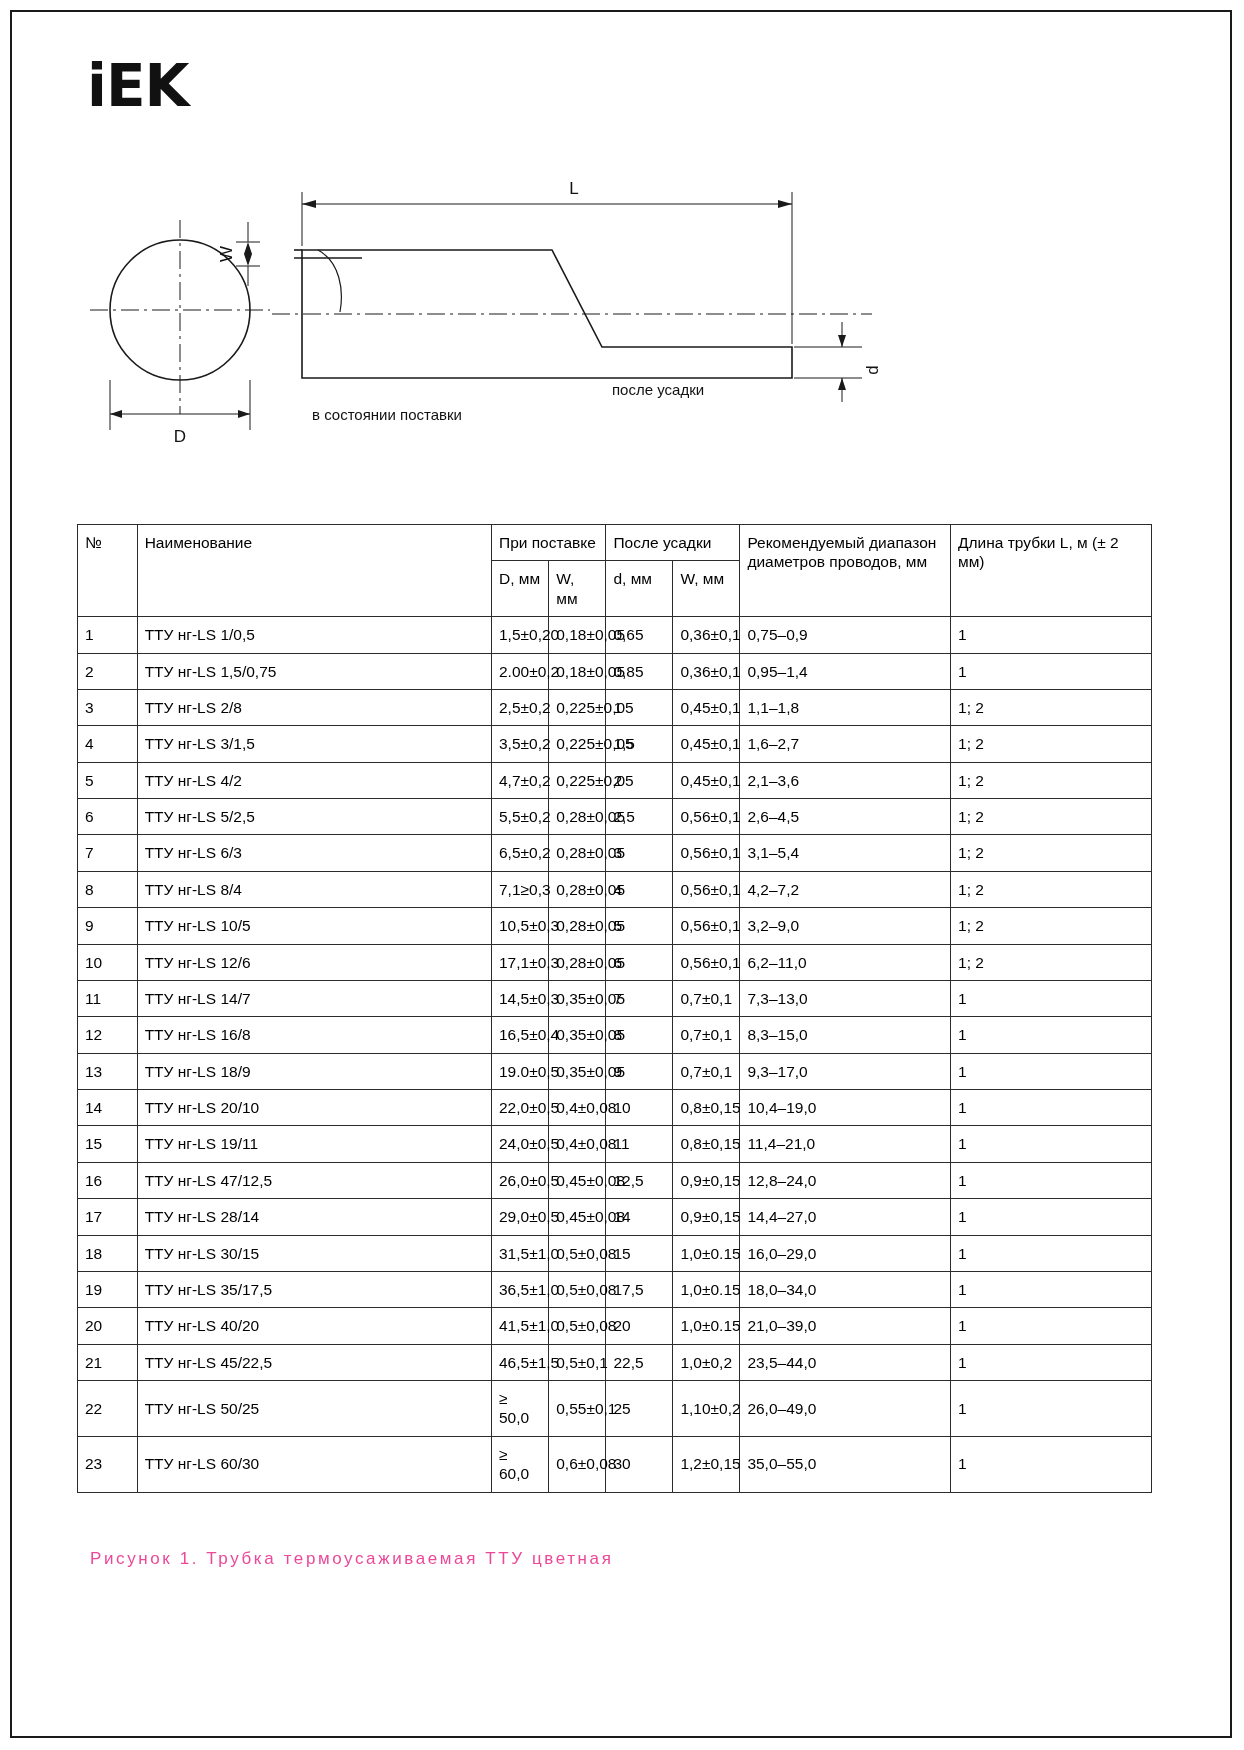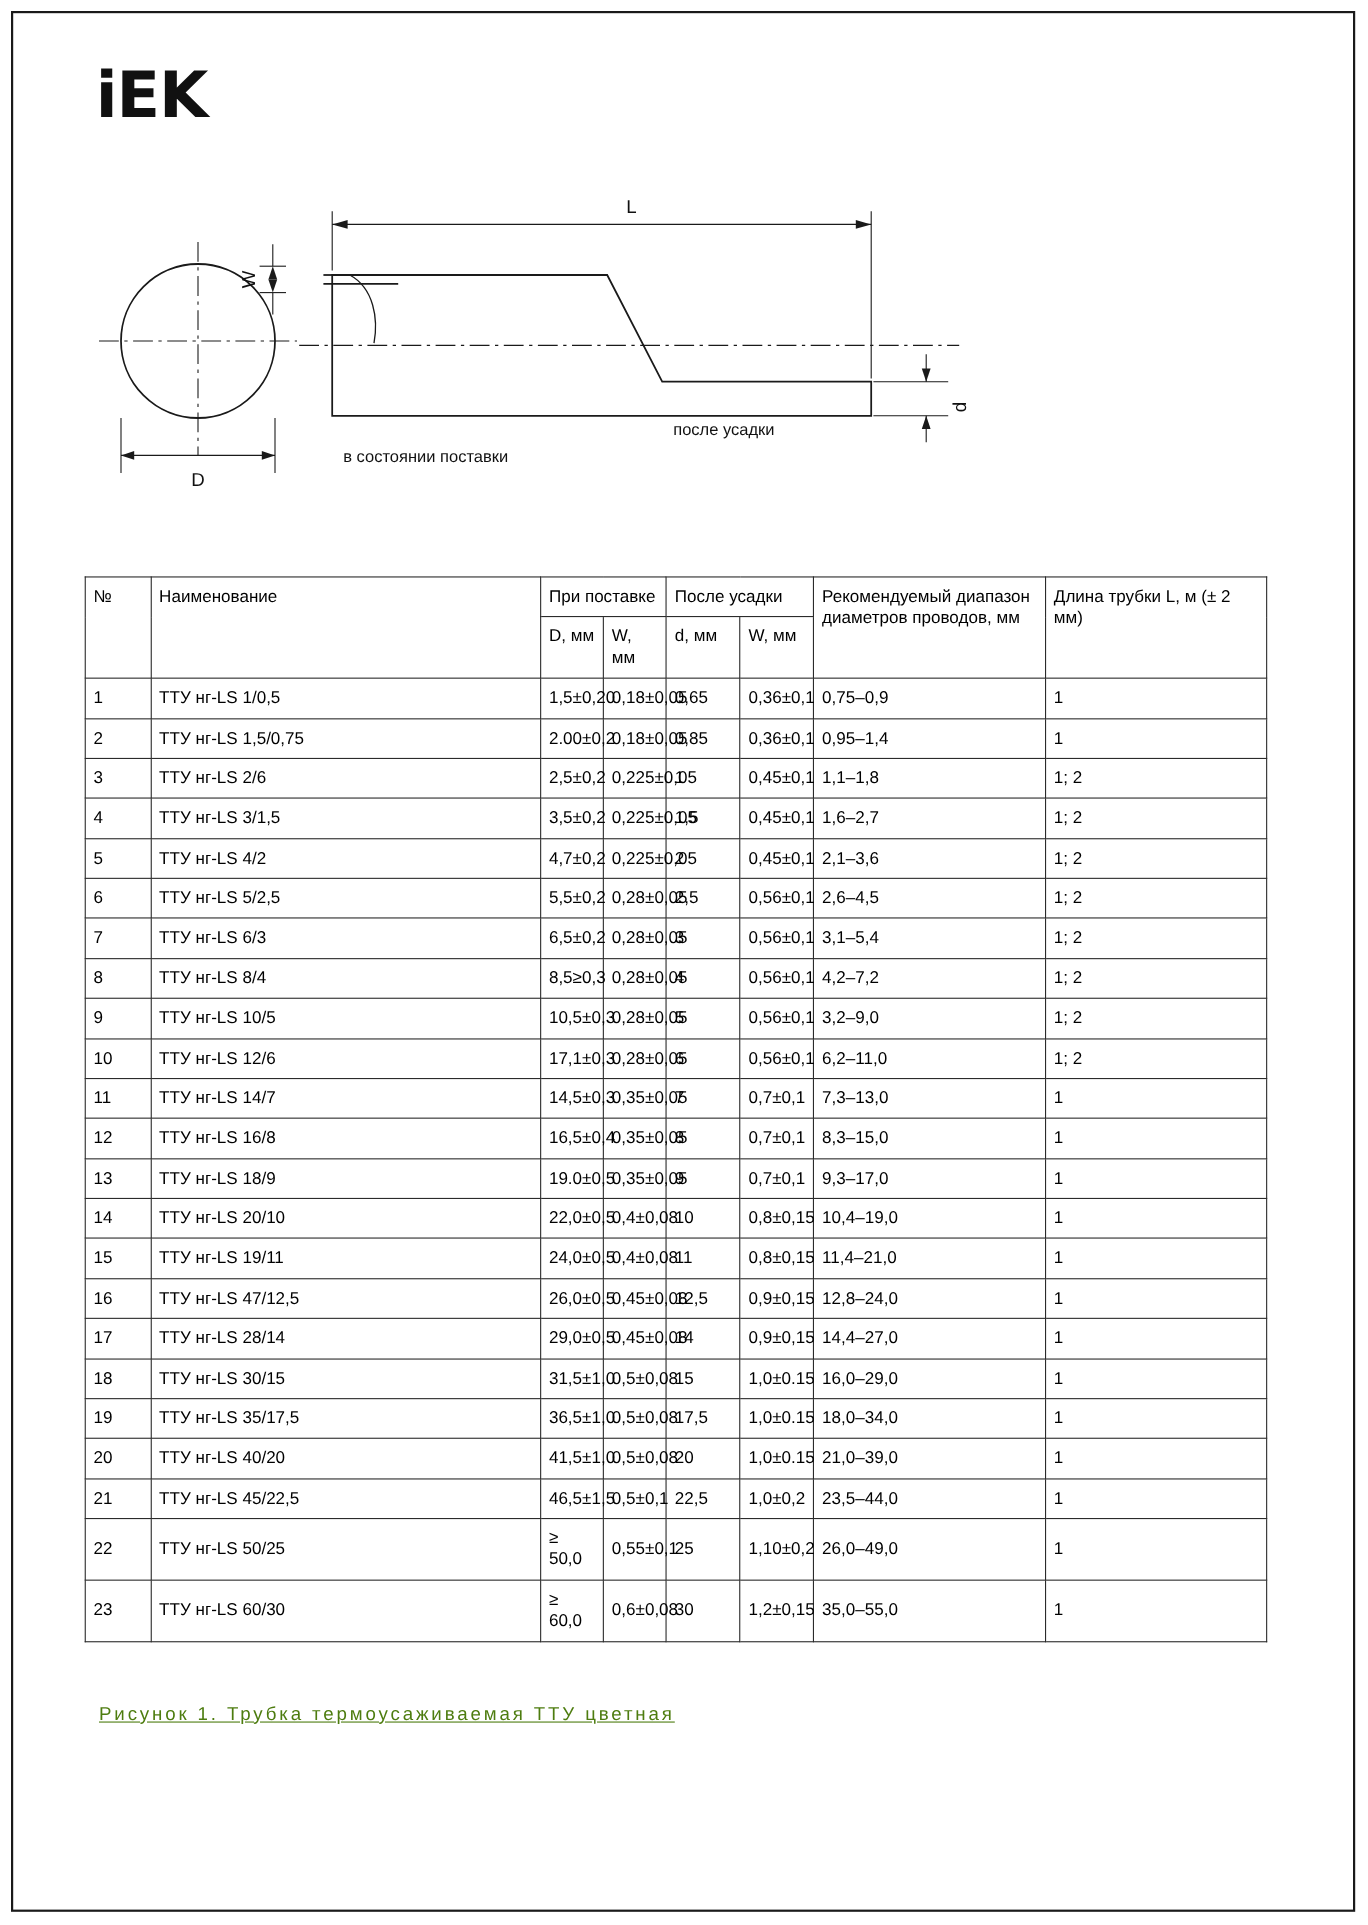--- a/index.html
+++ b/index.html
@@ -86,22 +86,21 @@
   .c-len   { width: 150px; }
 
   
   .caption {
     position: absolute;
     left: 78px;
     top: 1537px;
     font-size: 17px;
     letter-spacing: 2.6px;
     font-weight: normal;
-    color: #4d7c0f;
-    text-decoration: underline;
+    color: #ec4899;
   }
 
   .lbl { font-size: 15px; font-family: "Liberation Sans", sans-serif; fill: #111; }
   .lbl-b { font-size: 17px; font-family: "Liberation Sans", sans-serif; fill: #111; }
 </style>
 </head>
 <body>
 
 <div class="page">
 <div class="inner">
@@ -196,21 +195,21 @@
               <td class="c-name">ТТУ нг-LS 1,5/0,75</td>
               <td class="c-d">2.00±0,2</td>
               <td class="c-w">0,18±0,05</td>
               <td class="c-d2">0,85</td>
               <td class="c-w2">0,36±0,1</td>
               <td class="c-range">0,95–1,4</td>
               <td class="c-len">1</td>
             </tr>
             <tr>
               <td class="c-num">3</td>
-              <td class="c-name">ТТУ нг-LS 2/6</td>
+              <td class="c-name">ТТУ нг-LS 2/8</td>
               <td class="c-d">2,5±0,2</td>
               <td class="c-w">0,225±0,05</td>
               <td class="c-d2">1</td>
               <td class="c-w2">0,45±0,1</td>
               <td class="c-range">1,1–1,8</td>
               <td class="c-len">1; 2</td>
             </tr>
             <tr>
               <td class="c-num">4</td>
               <td class="c-name">ТТУ нг-LS 3/1,5</td>
@@ -247,21 +246,21 @@
               <td class="c-d">6,5±0,2</td>
               <td class="c-w">0,28±0,05</td>
               <td class="c-d2">3</td>
               <td class="c-w2">0,56±0,1</td>
               <td class="c-range">3,1–5,4</td>
               <td class="c-len">1; 2</td>
             </tr>
             <tr>
               <td class="c-num">8</td>
               <td class="c-name">ТТУ нг-LS 8/4</td>
-              <td class="c-d">8,5≥0,3</td>
+              <td class="c-d">7,1≥0,3</td>
               <td class="c-w">0,28±0,05</td>
               <td class="c-d2">4</td>
               <td class="c-w2">0,56±0,1</td>
               <td class="c-range">4,2–7,2</td>
               <td class="c-len">1; 2</td>
             </tr>
             <tr>
               <td class="c-num">9</td>
               <td class="c-name">ТТУ нг-LS 10/5</td>
               <td class="c-d">10,5±0,3</td>

